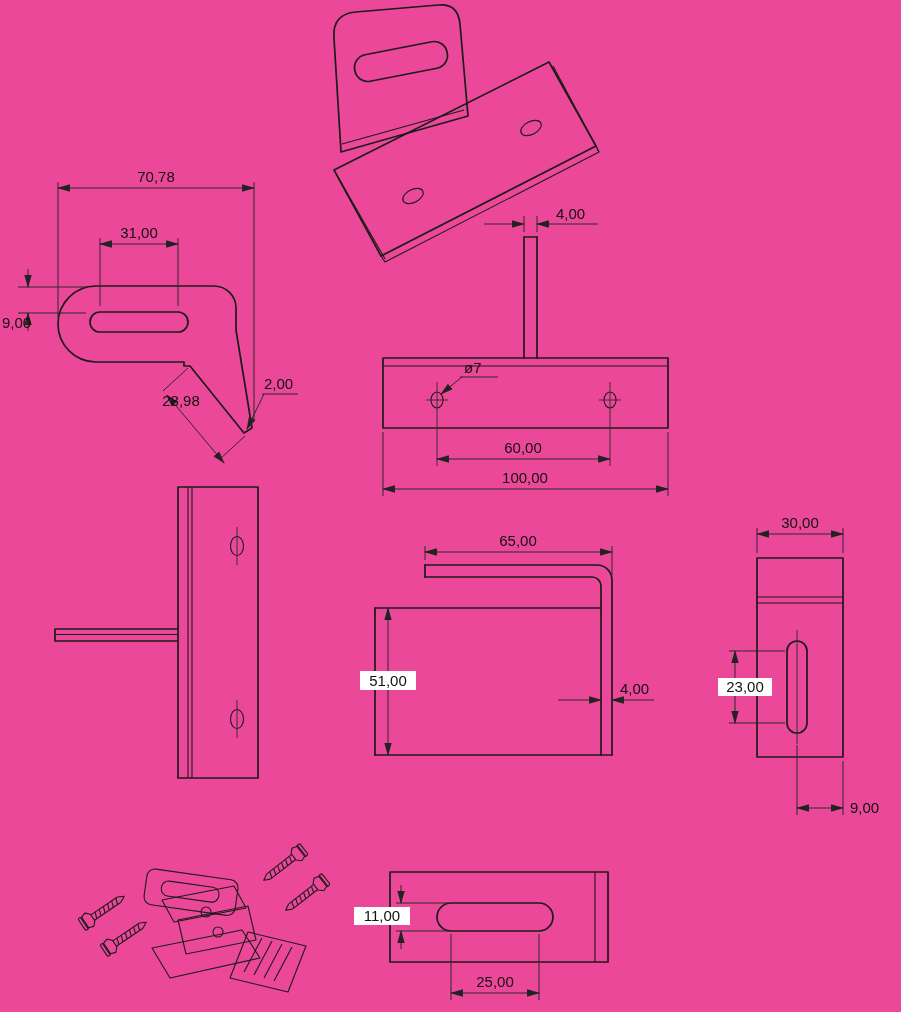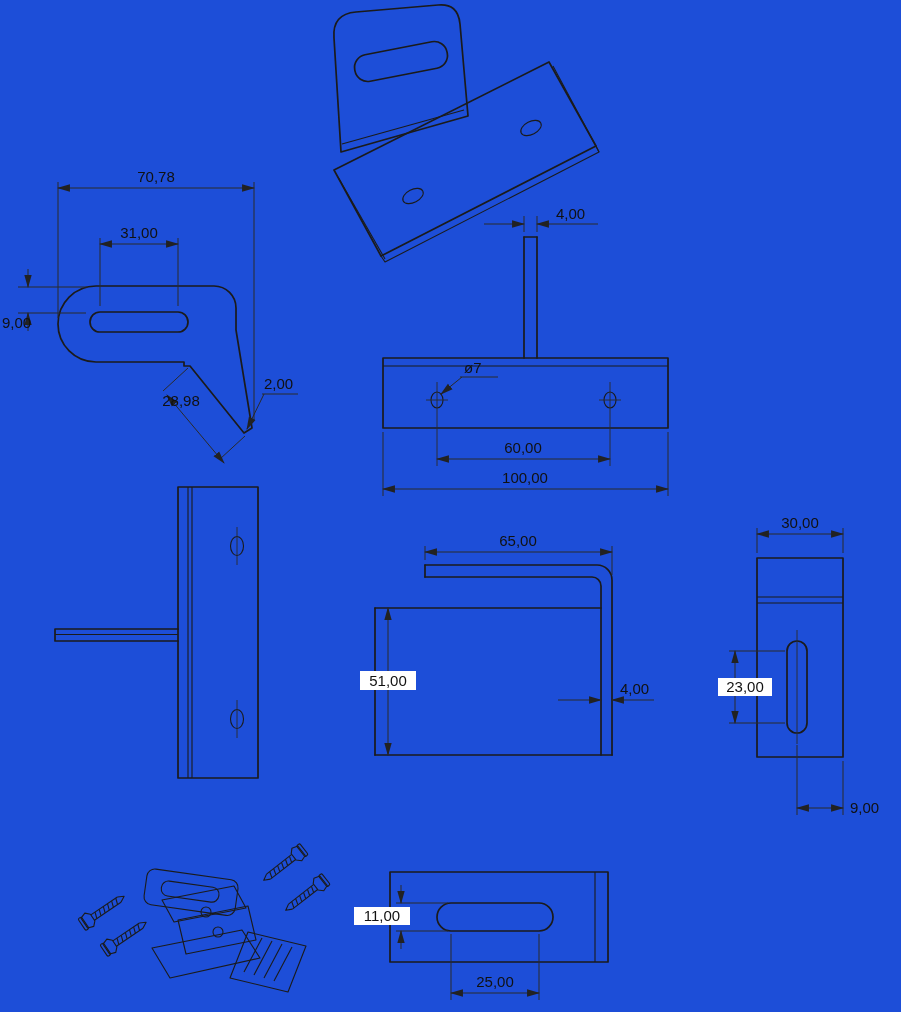--- a/index.html
+++ b/index.html
@@ -1,16 +1,16 @@
 <!DOCTYPE html>
 <html><head>
 <meta charset="utf-8">
 <style>
   html,body{margin:0;padding:0;background:#fff;}
-  .canvas{position:relative;width:901px;height:1012px;background:#1d4ed8;overflow:hidden;
+  .canvas{position:relative;width:901px;height:1012px;background:#ec4899;overflow:hidden;
           font-family:"Liberation Sans",sans-serif;}
   svg{position:absolute;left:0;top:0;}
   .ol{fill:none;stroke:#1b1b1b;stroke-width:1.7;stroke-linejoin:round;stroke-linecap:round;}
   .th{fill:none;stroke:#1b1b1b;stroke-width:1.1;stroke-linejoin:round;}
   .dm{fill:none;stroke:#2a2a2a;stroke-width:1;}
   .ct{fill:none;stroke:#2a2a2a;stroke-width:0.9;}
   .tx{font-family:"Liberation Sans",sans-serif;font-size:15px;fill:#111;}
   .wbg{fill:#ffffff;}
 </style>
 </head>

